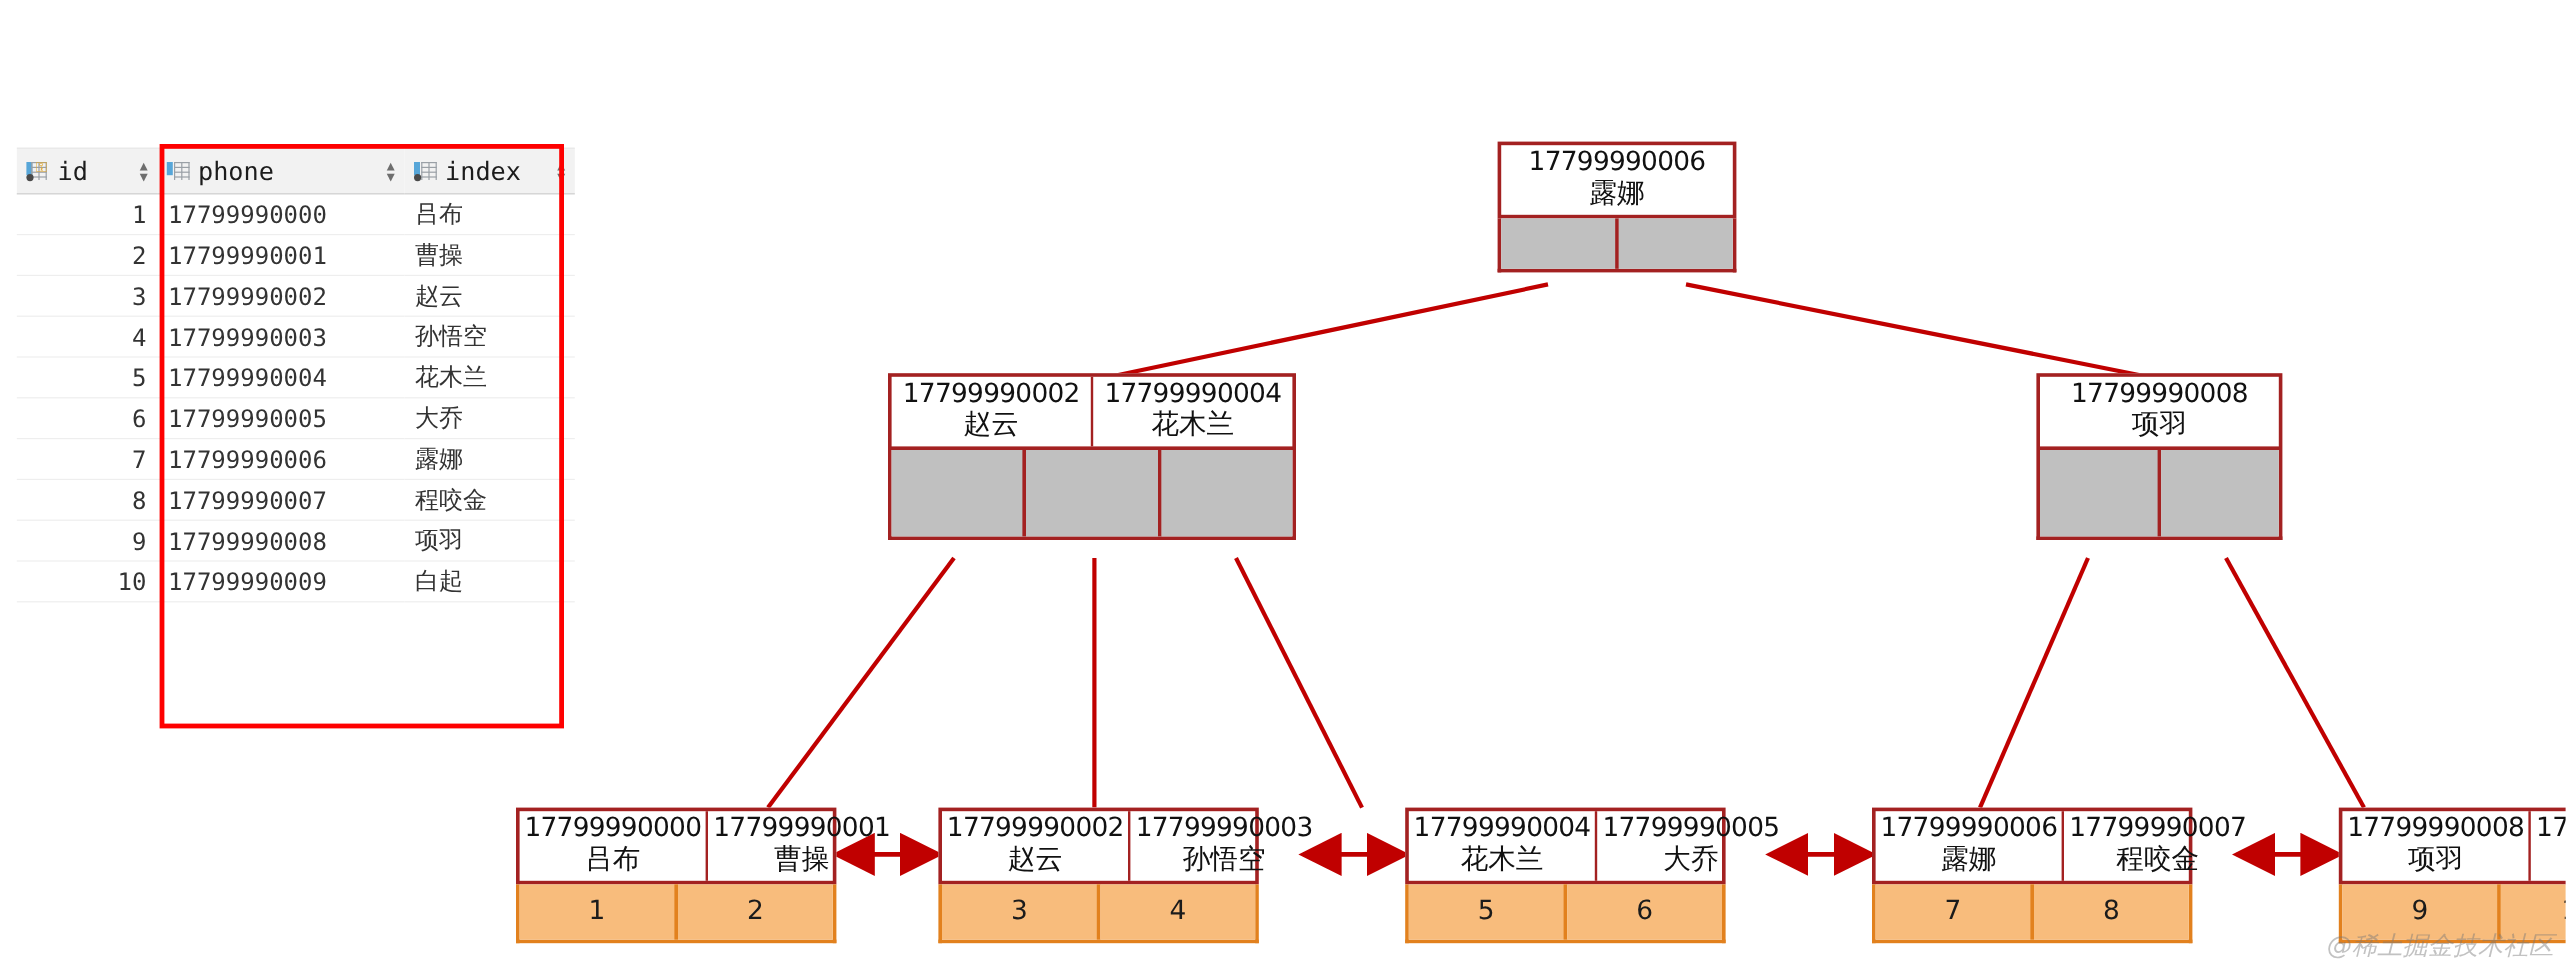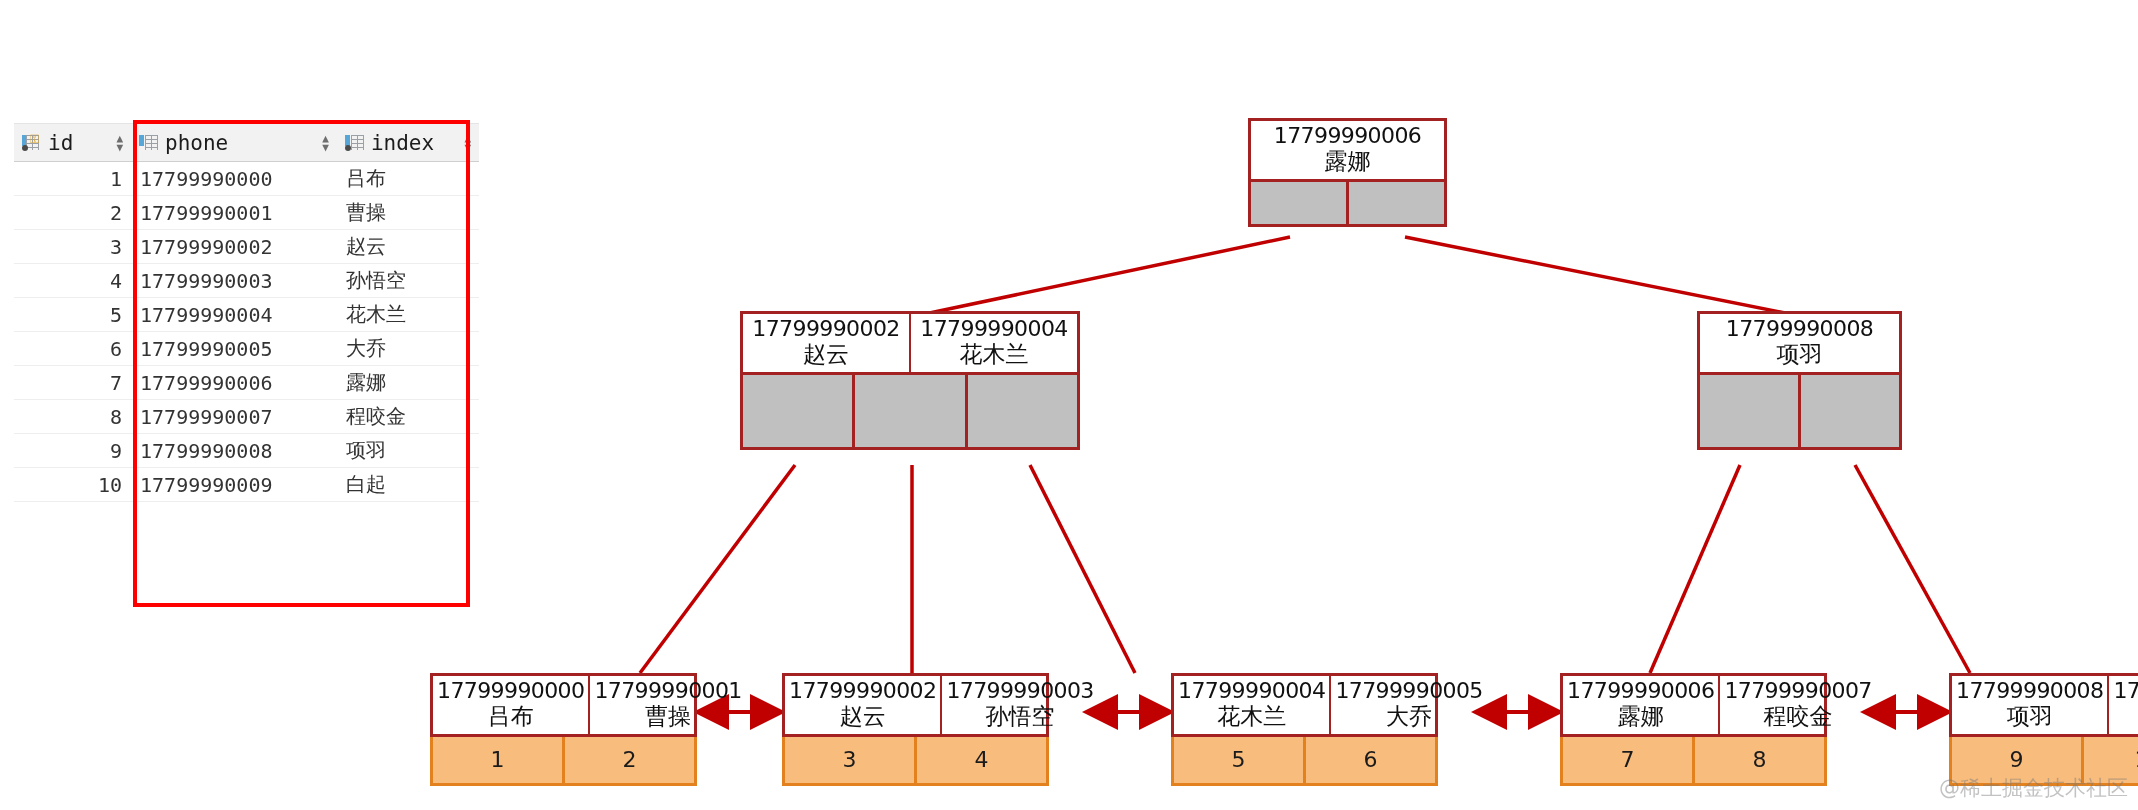--- a/index.html
+++ b/index.html
@@ -230,20 +230,21 @@
 
   .watermark {
     position: absolute;
     right: 10px;
     bottom: 8px;
     font-family: "DejaVu Sans", "Liberation Sans", sans-serif;
     font-size: 21px;
     color: rgba(120,120,120,0.45);
     white-space: nowrap;
     pointer-events: none;
+    font-style: italic;
   }
 </style>
 </head>
 <body>
 
 <div id="stage">
 
 
   <div class="data-table-wrap">
     <table class="data-table">

